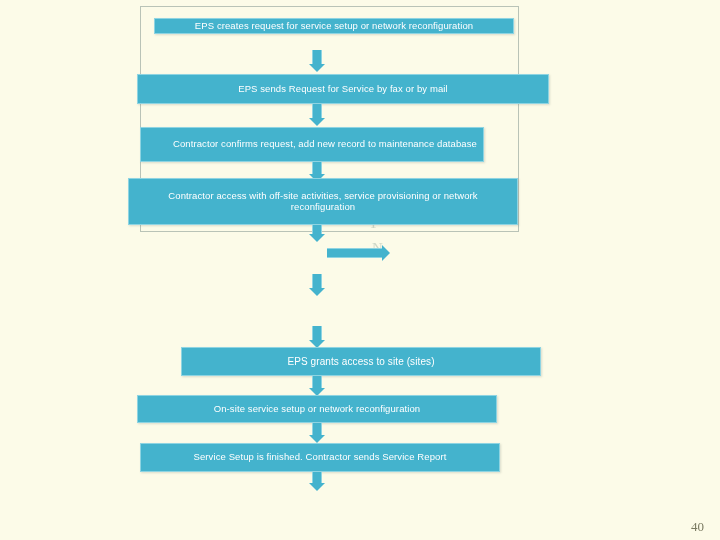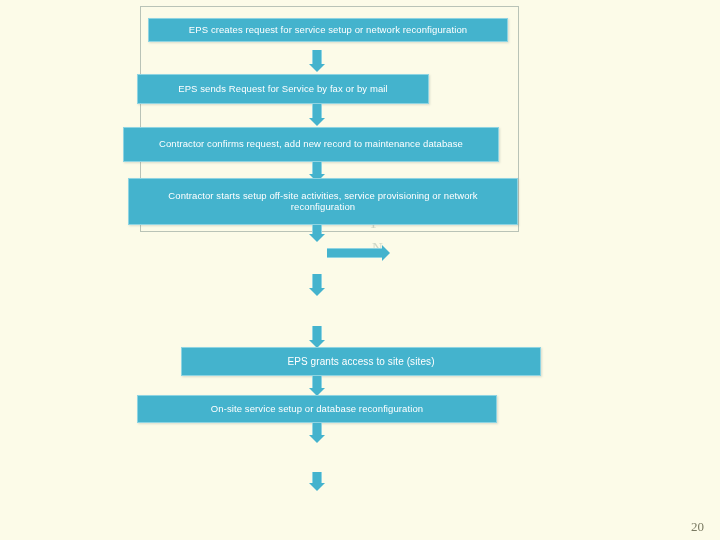--- a/index.html
+++ b/index.html
@@ -160,46 +160,46 @@
   <div class="flow">
 
     <div class="hline" style="left:140px; top:6px; width:378px;"></div>
     <div class="hline" style="left:140px; top:231px; width:378px;"></div>
     <div class="vline" style="left:140px; top:6px; height:226px;"></div>
     <div class="vline" style="left:518px; top:6px; height:226px;"></div>
 
     <div class="ghost" style="left:368px; top:215px;">Y</div>
     <div class="ghost" style="left:372px; top:240px;">N</div>
 
-    <div class="box" style="left:148px; top:18px; width:360px; height:24px;justify-content:center;">
+    <div class="box" style="left:154px; top:18px; width:360px; height:16px;justify-content:center;">
       <span>EPS creates request for service setup or network reconfiguration</span>
     </div>
     <div class="arrow" style="left:309px; top:50px; height:22px;">
       <div class="stem" style="height:14px;"></div>
       <div class="head" style="top:14px;"></div>
     </div>
 
-    <div class="box" style="left:137px; top:74px; width:292px; height:30px;">
+    <div class="box" style="left:137px; top:74px; width:412px; height:30px;">
       <span>EPS sends Request for Service by fax or by mail</span>
     </div>
     <div class="arrow" style="left:309px; top:104px; height:22px;">
       <div class="stem" style="height:14px;"></div>
       <div class="head" style="top:14px;"></div>
     </div>
 
-    <div class="box" style="left:123px; top:127px; width:376px; height:35px;">
+    <div class="box" style="left:140px; top:127px; width:344px; height:35px;justify-content:flex-end;">
       <span>Contractor confirms request, add new record to maintenance database</span>
     </div>
     <div class="arrow" style="left:309px; top:162px; height:20px;">
       <div class="stem" style="height:12px;"></div>
       <div class="head" style="top:12px;"></div>
     </div>
 
     <div class="box" style="left:128px; top:178px; width:390px; height:47px; font-size:9.5px;">
-      <span>Contractor starts setup off-site activities, service provisioning or network reconfiguration</span>
+      <span>Contractor access with off-site activities, service provisioning or network reconfiguration</span>
     </div>
     <div class="arrow" style="left:309px; top:225px; height:17px;">
       <div class="stem" style="height:10px;"></div>
       <div class="head" style="top:9px;"></div>
     </div>
 
 
     <div class="arrow-right" style="left:327px; top:245px; width:63px; height:16px;">
       <div class="stem-h" style="width:55px;"></div>
       <div class="head-h" style="left:55px;"></div>
@@ -217,30 +217,33 @@
 
     <div class="box" style="left:137px; top:347px; width:360px; height:29px; font-size:10px;margin-left:44px;">
       <span>EPS grants access to site (sites)</span>
     </div>
     <div class="arrow" style="left:309px; top:376px; height:20px;">
       <div class="stem" style="height:12px;"></div>
       <div class="head" style="top:12px;"></div>
     </div>
 
     <div class="box" style="left:137px; top:395px; width:360px; height:28px;">
-      <span>On-site service setup or database reconfiguration</span>
+      <span>On-site service setup or network reconfiguration</span>
     </div>
     <div class="arrow" style="left:309px; top:423px; height:20px;">
       <div class="stem" style="height:12px;"></div>
       <div class="head" style="top:12px;"></div>
     </div>
 
+    <div class="box" style="left:140px; top:443px; width:360px; height:29px;">
+      <span>Service Setup is finished. Contractor sends Service Report</span>
+    </div>
     <div class="arrow" style="left:309px; top:472px; height:19px;">
       <div class="stem" style="height:11px;"></div>
       <div class="head" style="top:11px;"></div>
     </div>
 
 
   </div>
 
-  <div class="page-number">20</div>
+  <div class="page-number">40</div>
 
 </div>
 
 </body></html>

